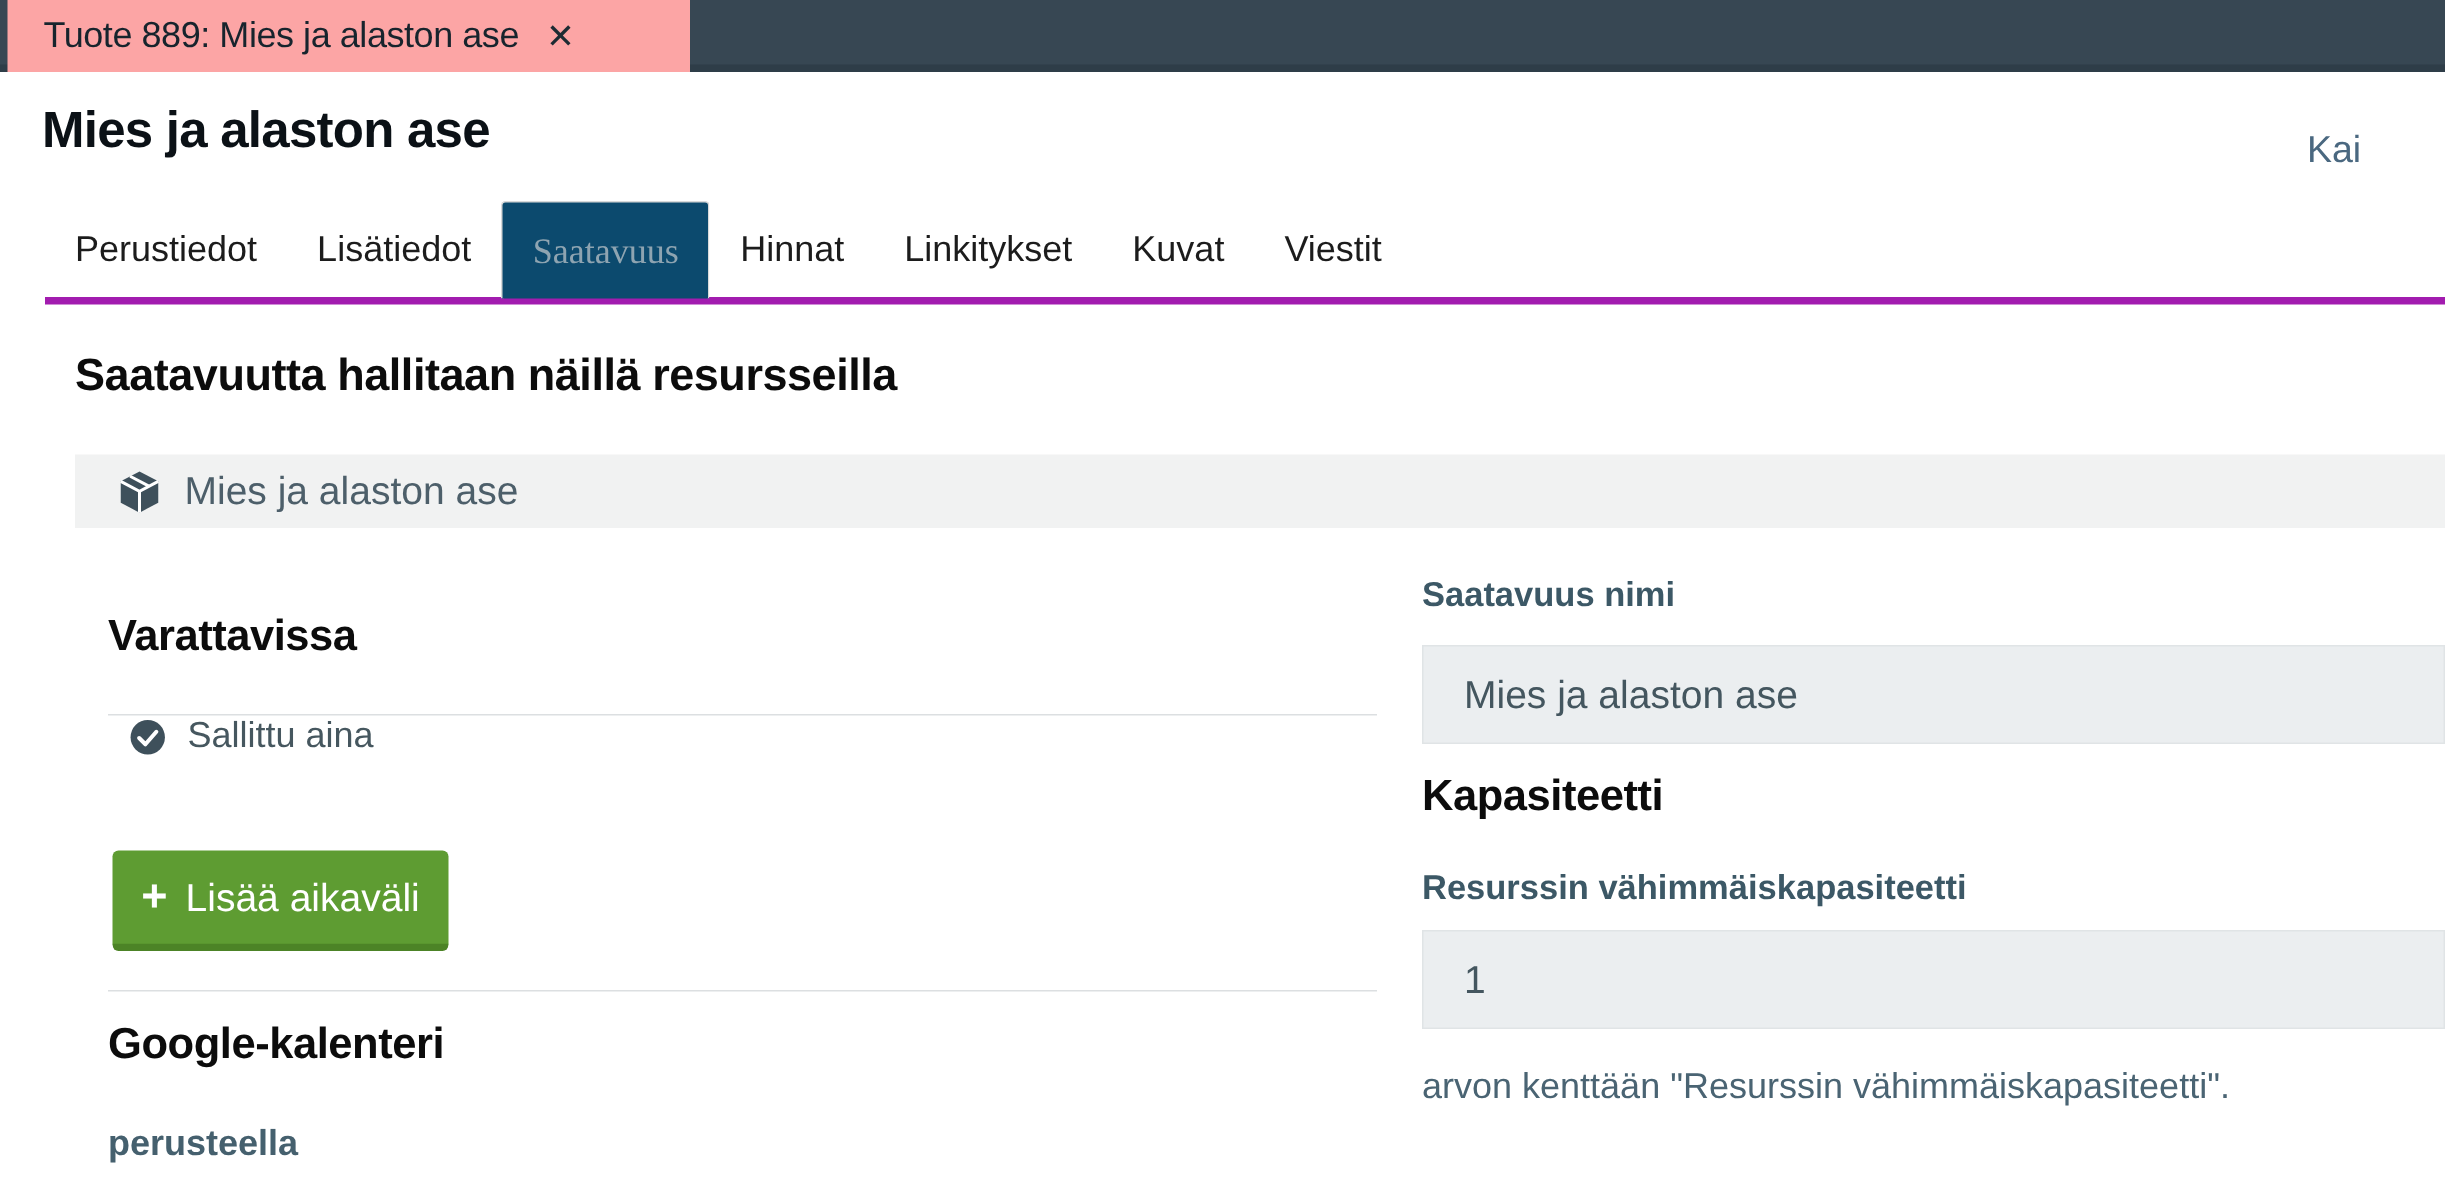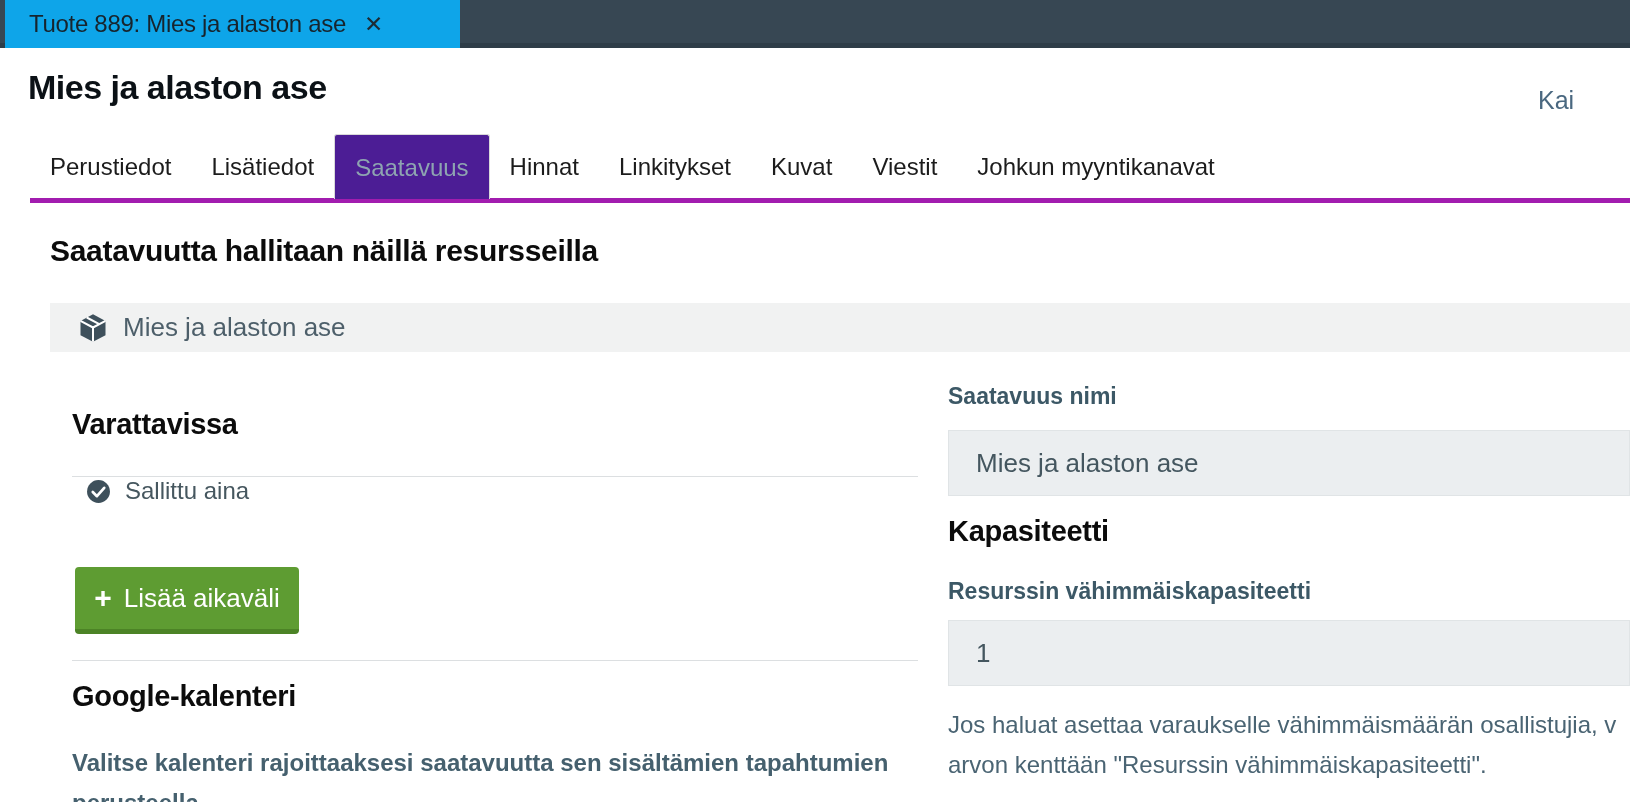--- a/index.html
+++ b/index.html
@@ -3,35 +3,35 @@
 <meta charset="utf-8">
 <style>
   * { margin:0; padding:0; box-sizing:border-box; }
   html,body { width:1630px; height:802px; overflow:hidden; background:#fff;
     font-family:"Liberation Sans","DejaVu Sans",sans-serif; }
   .stage { position:relative; width:1630px; height:802px; background:#fff; overflow:hidden; }
 
   
   .topbar { position:absolute; left:0; top:0; width:1630px; height:48px; background:#374753; }
   .topbar::after { content:""; position:absolute; left:0; bottom:0; width:100%; height:5px; background:#2e3d48; }
-  .window-tab { position:absolute; left:5px; top:0; width:455px; height:48px; background:#0ea5e9; z-index:2;
+  .window-tab { position:absolute; left:5px; top:0; width:455px; height:48px; background:#fca5a5; z-index:2;
     display:flex; align-items:center; padding-left:24px; }
   .window-tab .tab-title { font-size:24px; color:#17242d; letter-spacing:-0.3px; white-space:nowrap; }
   .window-tab .tab-close { margin-left:18px; font-size:23px; font-weight:bold; color:#1c2b33; cursor:pointer; line-height:1; }
 
   
   .page-title { position:absolute; left:28px; top:68px; font-size:34px; font-weight:bold; color:#0b1116; letter-spacing:-0.5px; }
   .top-link { position:absolute; left:1538px; top:86px; font-size:25px; color:#4a6880; white-space:nowrap; cursor:pointer; }
 
   
   .tabnav { position:absolute; left:30px; top:134px; width:1600px; height:69px; display:flex; align-items:stretch;
     border-bottom:5px solid #a21caf; }
   .tabnav .tab { font-size:24px; color:#1c1c1c; line-height:66px; padding:0 20px; white-space:nowrap; cursor:pointer; }
-  .tabnav .tab.active { background:#4c1d95; color:#8ea4b1; border:1px solid #d9d9d9; border-bottom:none;
-    border-radius:3px 3px 0 0; margin-bottom:-1px; z-index:1; }
+  .tabnav .tab.active { background:#0c4a6e; color:#8ea4b1; border:1px solid #d9d9d9; border-bottom:none;
+    border-radius:3px 3px 0 0; margin-bottom:-1px; z-index:1;font-family:Liberation Serif, serif; }
 
   
   .section-heading { position:absolute; left:50px; top:234px; font-size:30px; font-weight:bold; color:#0c0c0c; letter-spacing:-0.3px; }
   .resource-bar { position:absolute; left:50px; top:303px; width:1580px; height:49px; background:#f1f2f2;
     display:flex; align-items:center; padding-left:28px; }
   .resource-bar .cube { width:30px; height:30px; flex:0 0 auto; }
   .resource-bar .res-label { margin-left:15px; font-size:26px; color:#4d5f6a; }
 
   
   .left-col { position:absolute; left:72px; top:395px; width:846px; height:407px; }
@@ -79,21 +79,20 @@
   <a class="top-link">Kai</a>
 
   <div class="tabnav">
     <div class="tab">Perustiedot</div>
     <div class="tab">Lisätiedot</div>
     <div class="tab active">Saatavuus</div>
     <div class="tab">Hinnat</div>
     <div class="tab">Linkitykset</div>
     <div class="tab">Kuvat</div>
     <div class="tab">Viestit</div>
-    <div class="tab">Johkun myyntikanavat</div>
   </div>
 
   <div class="section-heading">Saatavuutta hallitaan näillä resursseilla</div>
   <div class="resource-bar">
     <svg class="cube" viewBox="0 0 24 24">
       <polygon points="12,1 22,6.3 22,17.7 12,23 2,17.7 2,6.3" fill="#3e505b"></polygon>
       <polyline points="2,6.3 12,11.6 22,6.3" fill="none" stroke="#ffffff" stroke-width="1.6"></polyline>
       <line x1="12" y1="11.6" x2="12" y2="23" stroke="#ffffff" stroke-width="1.6"></line>
       <polyline points="7,3.6 17,8.9" fill="none" stroke="#ffffff" stroke-width="1.6"></polyline>
     </svg>
@@ -110,30 +109,28 @@
       </svg>
       <span class="status-label">Sallittu aina</span>
     </div>
     <button class="add-button">
       <span class="plus">+</span>
       <span>Lisää aikaväli</span>
     </button>
     <div class="divider div2"></div>
     <div class="lc-heading h-google">Google-kalenteri</div>
     <div class="gc-desc">
-      <div>Valitse kalenteri rajoittaaksesi saatavuutta sen sisältämien tapahtumien</div>
       <div>perusteella</div>
     </div>
   </div>
 
   <div class="right-col">
     <div class="field-label fl-name">Saatavuus nimi</div>
     <input class="text-input in-name" type="text" value="Mies ja alaston ase" style="">
     <div class="lc-heading h-capacity" style="position:absolute;text-align:right;">Kapasiteetti</div>
     <div class="field-label fl-min">Resurssin vähimmäiskapasiteetti</div>
     <input class="text-input in-min" type="text" value="1" style="">
     <div class="help-text">
-      <div>Jos haluat asettaa varaukselle vähimmäismäärän osallistujia, v</div>
       <div>arvon kenttään "Resurssin vähimmäiskapasiteetti".</div>
     </div>
   </div>
 
 </div>
 
 </body></html>

